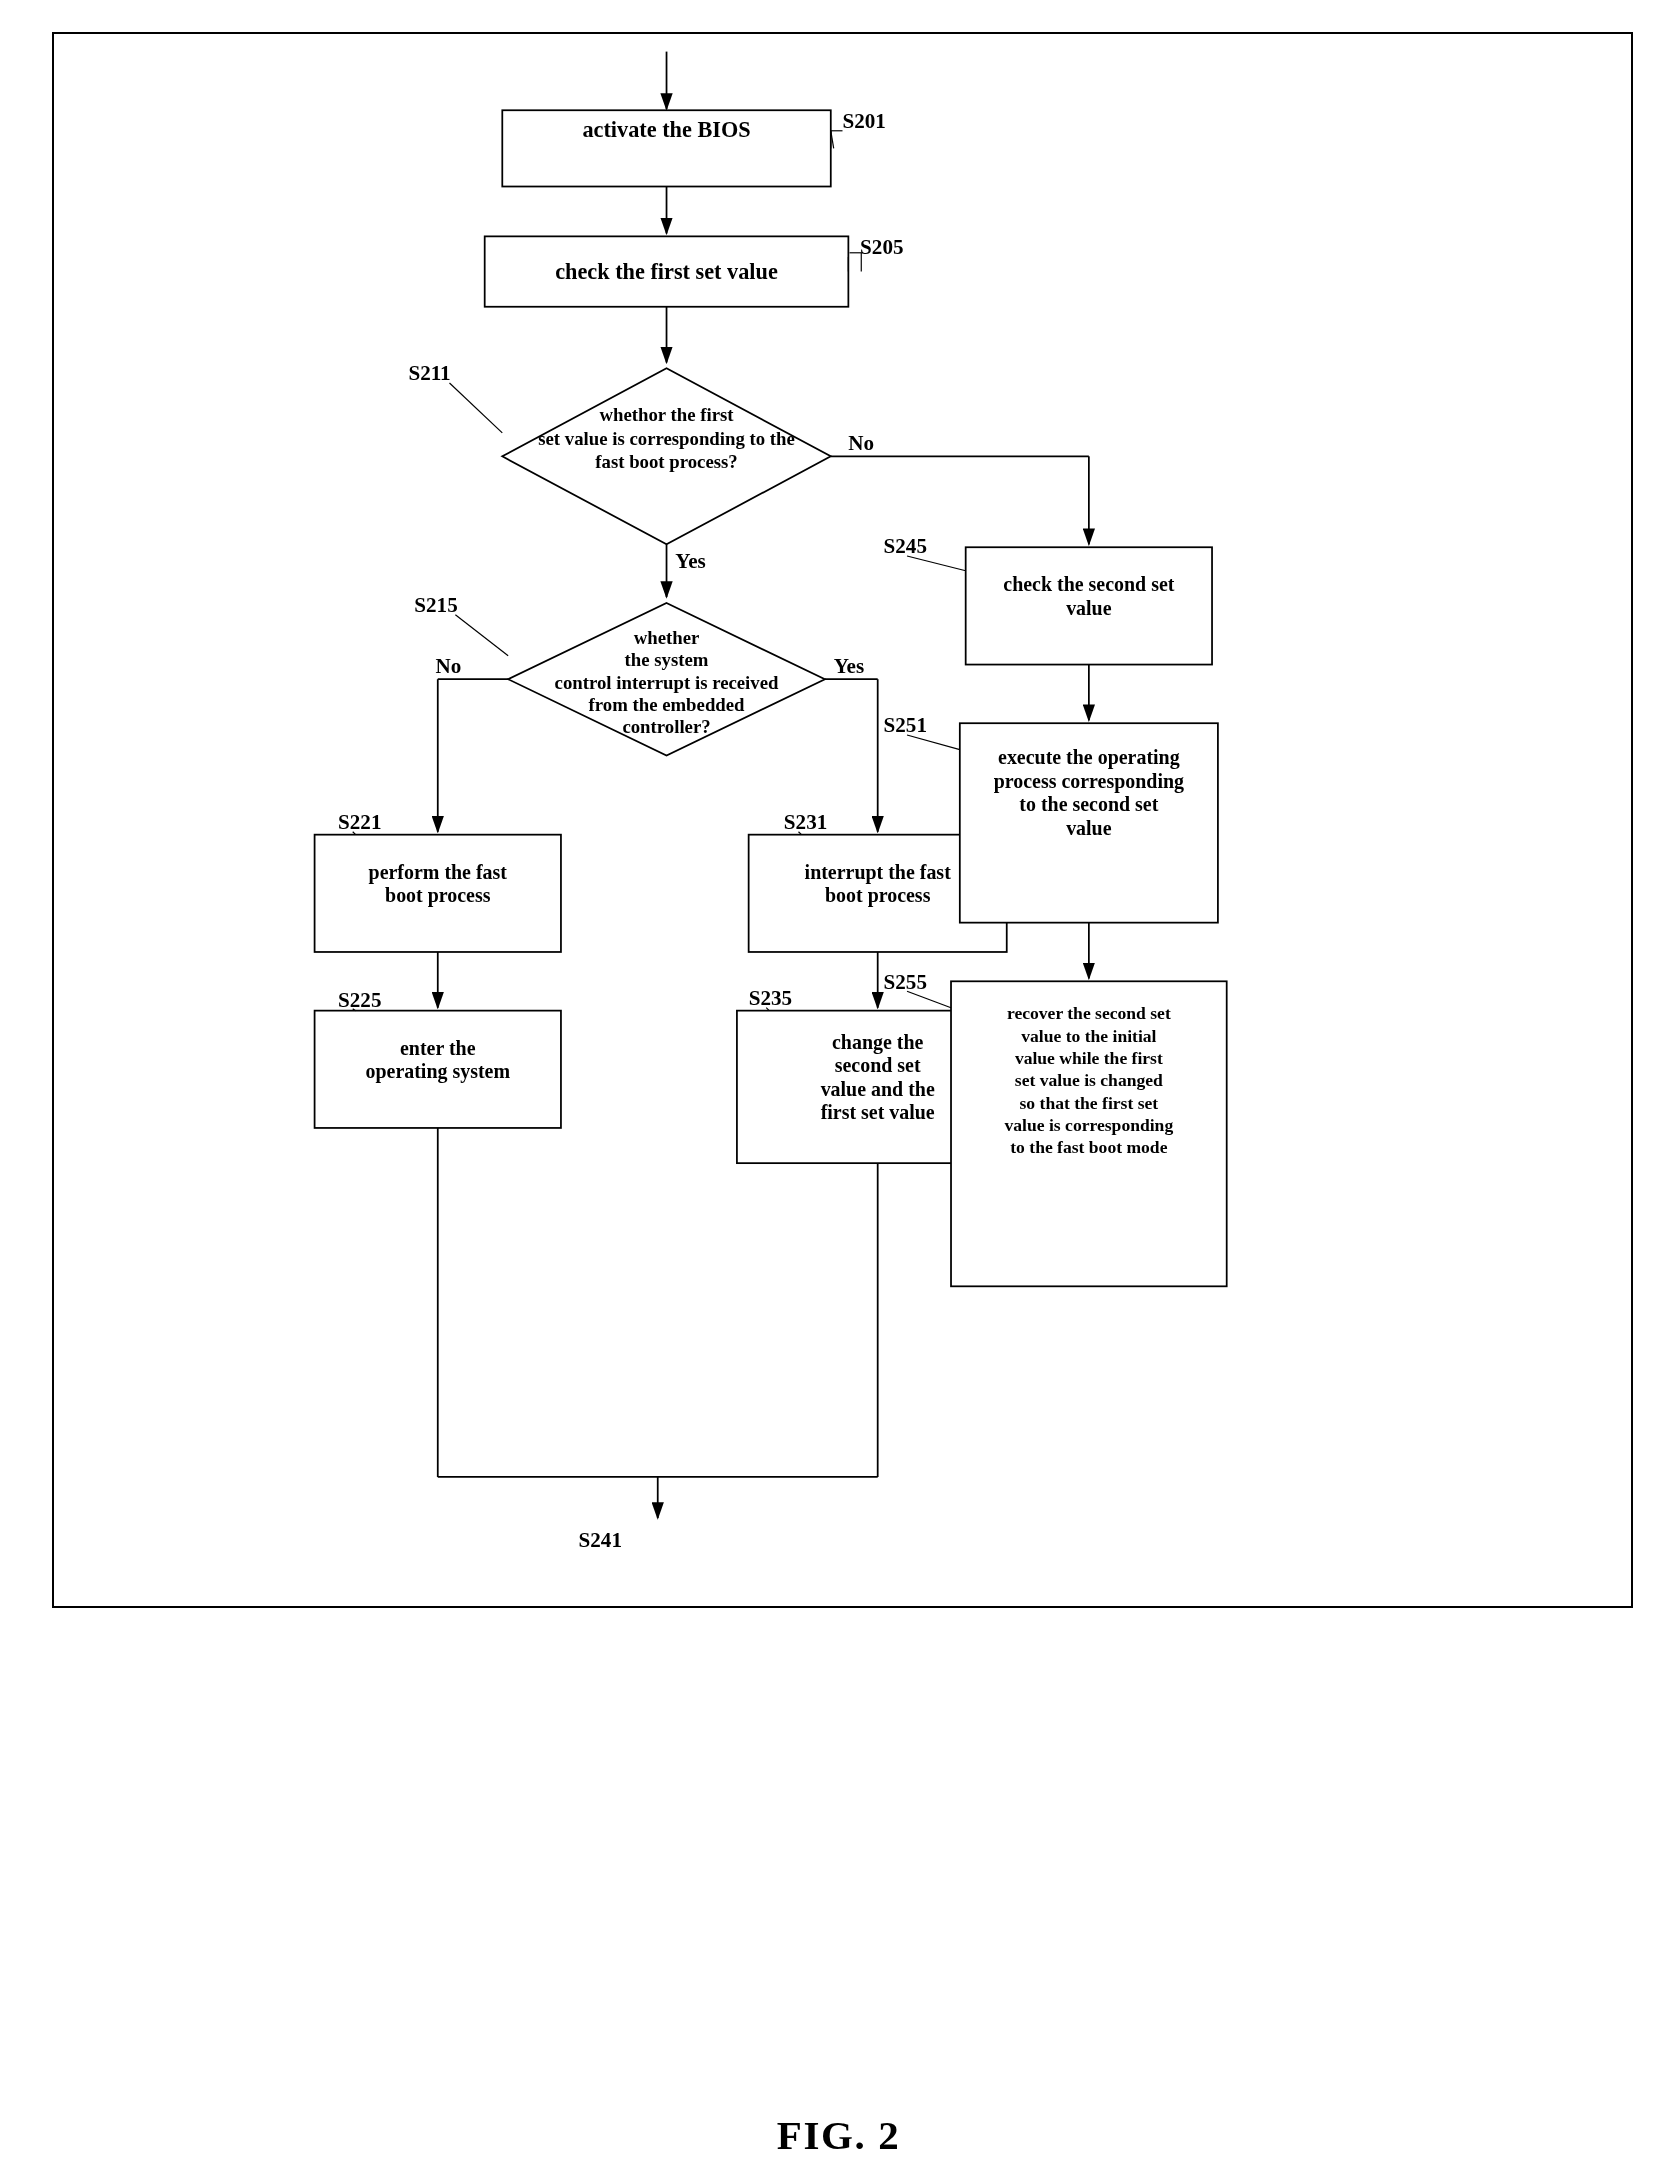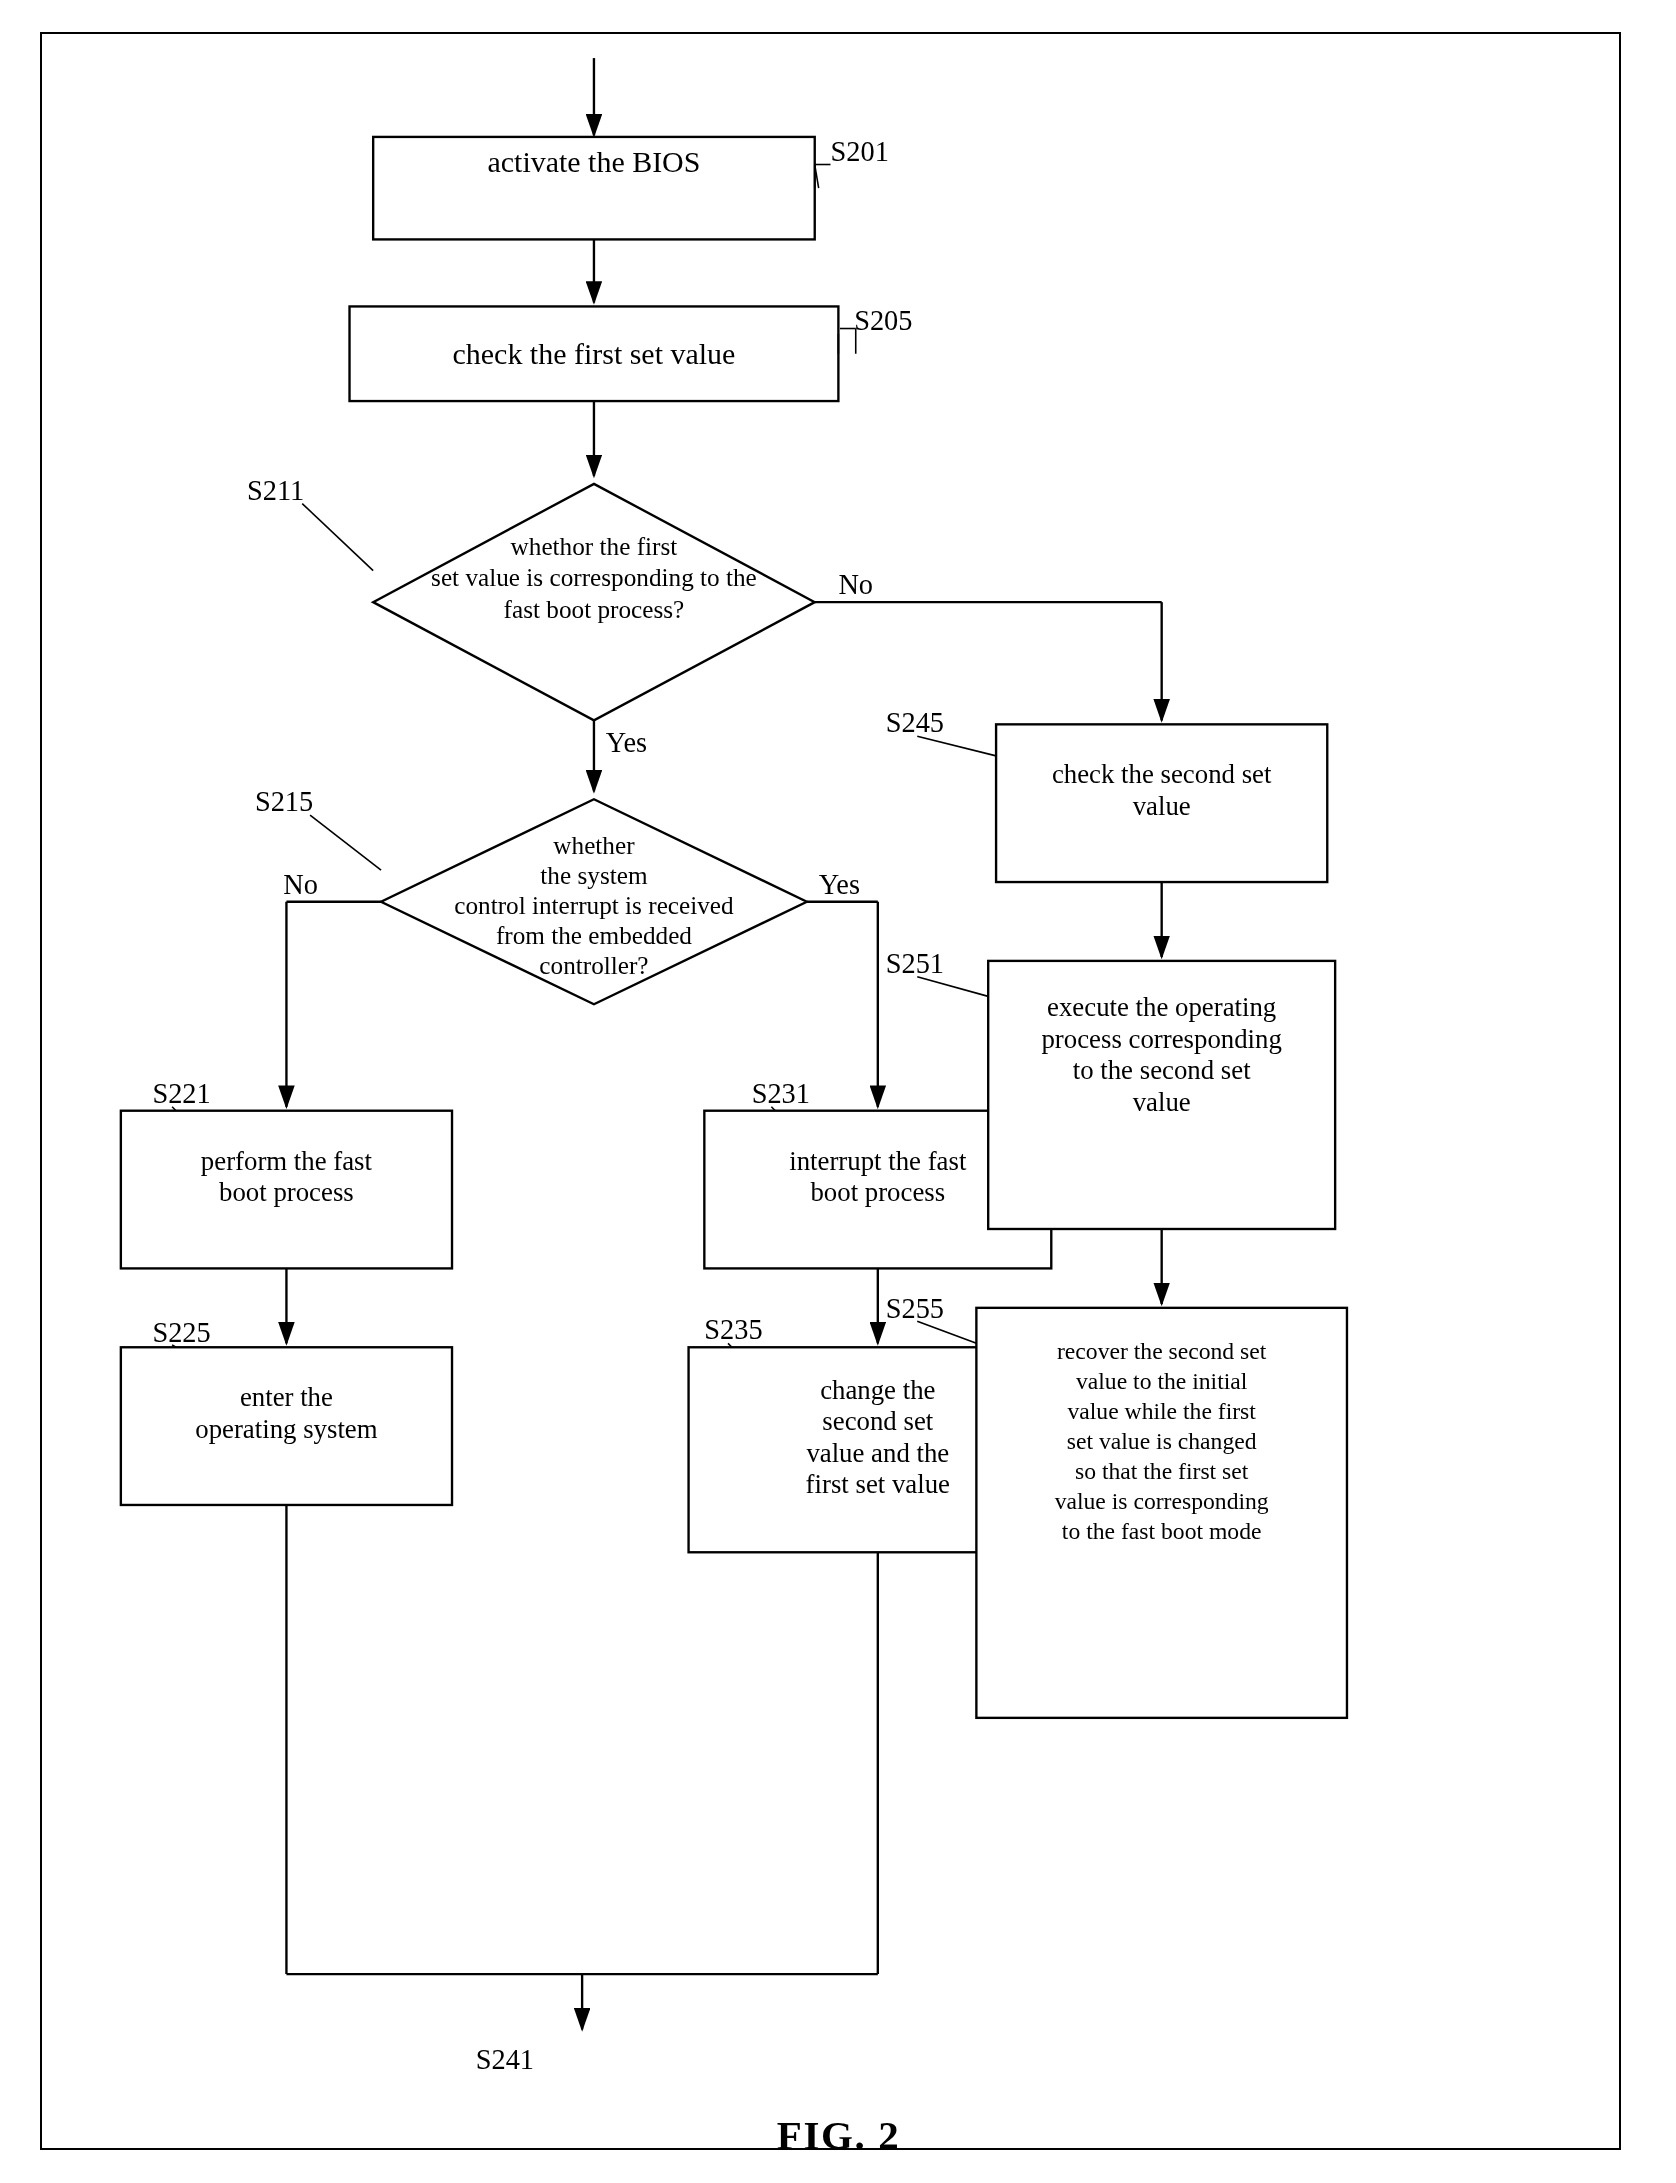--- a/index.html
+++ b/index.html
@@ -8,24 +8,25 @@
       font-family: 'Times New Roman', Times, serif;
       width: 1677px;
       height: 2183px;
       position: relative;
       overflow: hidden;
     }
 
     .diagram-container {
       position: absolute;
       top: 32px;
-      left: 40px;
+      left: 52px;
       width: 1581px;
-      height: 2118px;
+      height: 1576px;
       border: 2.4px solid #000;
+      font-weight: bold;
     }
 
     
     .diagram-svg {
       width: 100%;
       height: 100%;
     }
 
     .fig-label {
       position: absolute;

